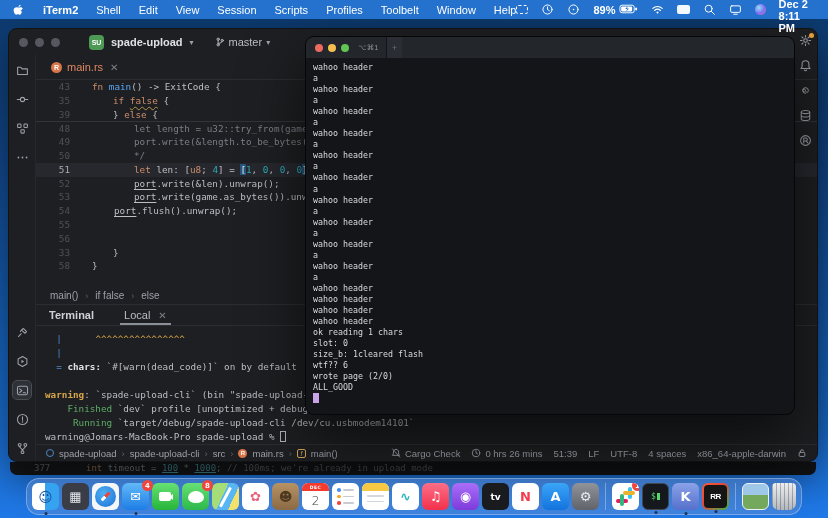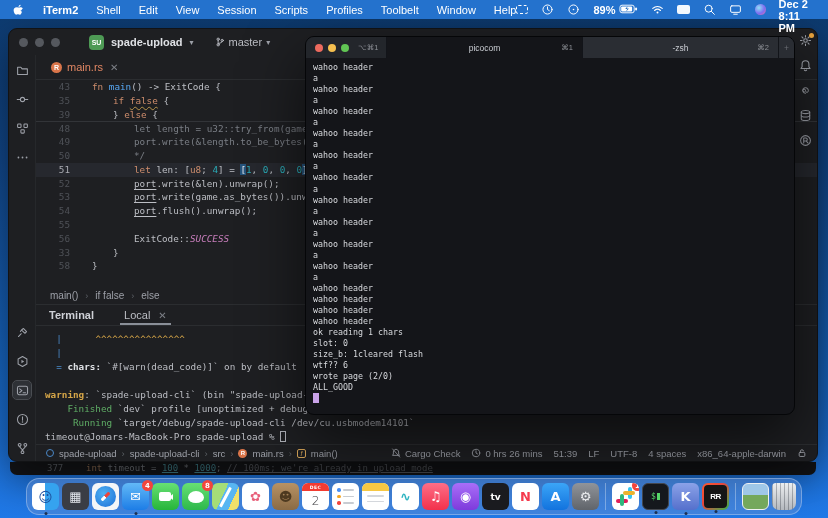--- a/index.html
+++ b/index.html
@@ -86,22 +86,22 @@
     font-weight:700; display:flex; align-items:center; justify-content:center; }
   .sb-mini-fn { width:9px; height:9px; border:1px solid #d5a458; border-radius:2px; color:#d5a458;
     font-size:6.5px; font-style:italic; display:flex; align-items:center; justify-content:center; }
   .sb-right { margin-left:auto; display:flex; align-items:center; gap:11px; }
   .sb-item { display:flex; align-items:center; gap:4px; }
 
   
   .behind { position:absolute; left:10px; top:462px; width:806px; height:13px; background:#141518;
     z-index:5; font-family:"DejaVu Sans Mono",monospace; font-size:9px; line-height:13px;
     display:flex; white-space:pre; border-radius:0 0 7px 7px; overflow:hidden; }
-  .behind .bno { width:76px; flex:none; padding-left:37px; color:#5c6066; }
-  .bg-bkw { color:#8a6a50; } .bg-bdef { color:#6f7378;margin-top:48px; } .bg-bnum { color:#3f7f8a;text-decoration:underline; } .bg-bcmt { color:#55585e;text-decoration:underline; }
+  .behind .bno { width:76px; flex:none; padding-left:24px; color:#5c6066; }
+  .bg-bkw { color:#8a6a50; } .bg-bdef { color:#6f7378;margin-top:48px; } .bg-bnum { color:#3f7f8a;text-decoration:underline; } .bg-bcmt { color:#55585e; }
 
   
   .iterm { position:absolute; left:305px; top:36px; width:490px; height:379px; background:#141519;
     border:1px solid #050608; border-radius:9px; box-shadow:0 24px 60px rgba(0,0,0,.6);
     z-index:20; overflow:hidden; display:flex; flex-direction:column; }
   .it-tabbar { height:21px; flex:none; display:flex; background:#23262b; font-size:8.5px; color:#c9ccd2; }
   .it-left { width:80px; flex:none; display:flex; align-items:center; gap:5px; padding:0 9px; }
   .it-dot { width:8px; height:8px; border-radius:50%; flex:none; }
   .it-short { color:#8e9197; font-size:7.5px; margin-left:4px; white-space:nowrap; }
   .it-tab { flex:1; position:relative; display:flex; align-items:center; justify-content:center;
@@ -336,23 +336,23 @@
       <div class="editor" id="editor">
           <div class="code-line"><span class="gutter">43</span><span class="codetxt" style="padding-left: 22px;"><span class="sg-kw">fn </span><span class="sg-fn">main</span><span class="sg-pl">() -&gt; ExitCode {</span></span></div>
           <div class="code-line"><span class="gutter">35</span><span class="codetxt" style="padding-left: 43px;"><span class="sg-kw">if </span><span class="sg-kwu">false</span><span class="sg-pl"> {</span></span></div>
           <div class="code-line"><span class="gutter">39</span><span class="codetxt" style="padding-left: 43px;"><span class="sg-pl">} </span><span class="sg-kw">else</span><span class="sg-pl"> {</span></span></div>
           <div class="code-line sep"><span class="gutter">48</span><span class="codetxt" style="padding-left: 64px;"><span class="sg-cmt">let length = u32::try_from(game.len()).unwrap();</span></span></div>
           <div class="code-line"><span class="gutter">49</span><span class="codetxt" style="padding-left: 64px;"><span class="sg-cmt">port.write(&amp;length.to_be_bytes()).unwrap();</span></span></div>
           <div class="code-line"><span class="gutter">50</span><span class="codetxt" style="padding-left: 64px;"><span class="sg-cmt">*/</span></span></div>
           <div class="code-line cur"><span class="gutter cur">51</span><span class="codetxt" style="padding-left: 64px;"><span class="sg-kw">let </span><span class="sg-pl">len: [</span><span class="sg-kw">u8</span><span class="sg-pl">; </span><span class="sg-num">4</span><span class="sg-pl">] = </span><span class="sg-brkt">[</span><span class="sg-num">1</span><span class="sg-pl">, </span><span class="sg-num">0</span><span class="sg-pl">, </span><span class="sg-num">0</span><span class="sg-pl">, </span><span class="sg-num">0</span><span class="sg-brkt">]</span><span class="sg-pl">;</span></span></div>
           <div class="code-line"><span class="gutter">52</span><span class="codetxt" style="padding-left: 64px;"><span class="sg-var">port</span><span class="sg-pl">.write(&amp;len).unwrap();</span></span></div>
           <div class="code-line"><span class="gutter">53</span><span class="codetxt" style="padding-left: 64px;"><span class="sg-var">port</span><span class="sg-pl">.write(game.as_bytes()).unwrap();</span></span></div>
-          <div class="code-line"><span class="gutter">54</span><span class="codetxt" style="padding-left: 64px;"><span class="sg-var">port</span><span class="sg-pl">.flush().unwrap();</span></span></div>
+          <div class="code-line"><span class="gutter">54</span><span class="codetxt" style="padding-left: 44px;"><span class="sg-var">port</span><span class="sg-pl">.flush().unwrap();</span></span></div>
           <div class="code-line"><span class="gutter">55</span><span class="codetxt" style="padding-left: 22px;"></span></div>
-          <div class="code-line"><span class="gutter">56</span><span class="codetxt" style="padding-left: 64px;"><span class="sg-pl">ExitCode::</span><span class="sg-const">SUCCESS</span></span></div>
+          <div class="code-line"><span class="gutter">56</span></div>
           <div class="code-line"><span class="gutter">33</span><span class="codetxt" style="padding-left: 43px;"><span class="sg-pl">}</span></span></div>
           <div class="code-line"><span class="gutter">58</span><span class="codetxt" style="padding-left: 22px;"><span class="sg-pl">}</span></span></div>
         </div>
       <div class="crumbs" id="crumbs">
           <span>main()</span>
           <span class="crumb-sep">›</span>
           <span>if false</span>
           <span class="crumb-sep">›</span>
           <span>else</span>
         </div>
@@ -364,21 +364,21 @@
         </span>
       </div>
       <div class="termbody" id="ide-term">
           <div class="tline"><span class="tg-tblue">  |      </span><span class="tg-tyel">^^^^^^^^^^^^^^^^</span></div>
           <div class="tline"><span class="tg-tblue">  |</span></div>
           <div class="tline"><span class="tg-tblue">  = </span><span class="tg-tbold">chars:</span><span class="tg-tdef"> `#[warn(dead_code)]` on by default</span></div>
           <div class="tline"></div>
           <div class="tline"><span class="tg-tyelb">warning</span><span class="tg-tdef">: `spade-upload-cli` (bin "spade-upload-cli") generated 3 warnings</span></div>
           <div class="tline"><span class="tg-tgreen">    Finished</span><span class="tg-tdef"> `dev` profile [unoptimized + debuginfo] target(s) in 0.21s</span></div>
           <div class="tline"><span class="tg-tgreen">     Running</span><span class="tg-tdef"> `target/debug/spade-upload-cli /dev/cu.usbmodem14101`</span></div>
-          <div class="tline"><span class="tg-tdef">timeout@Jomars-MacBook-Pro spade-upload % </span><span class="cursor-hollow"></span></div>
+          <div class="tline"><span class="tg-tdef">warning@Jomars-MacBook-Pro spade-upload % </span><span class="cursor-hollow"></span></div>
         </div>
       <div class="statusbar" id="statusbar">
           <span class="sb-ring"></span>
           <span>spade-upload</span>
           <span class="sb-sep">›</span>
           <span>spade-upload-cli</span>
           <span class="sb-sep">›</span>
           <span>src</span>
           <span class="sb-sep">›</span>
           <span class="sb-mini-rust">R</span>
@@ -473,30 +473,20 @@
 </div>
 
 <div class="iterm">
   <div class="it-tabbar">
     <div class="it-left">
       <span class="it-dot" style="background:#ec6a5e"></span>
       <span class="it-dot" style="background:#f5bf4f"></span>
       <span class="it-dot" style="background:#61c554"></span>
       <span class="it-short">⌥⌘1</span>
     </div>
-    <span id="iterm-tabs" style="display:flex;flex:1">
-        <div class="it-tab active">
-          <span>picocom</span>
-          <span class="sc">⌘1</span>
-        </div>
-        <div class="it-tab inactive">
-          <span>-zsh</span>
-          <span class="sc">⌘2</span>
-        </div>
-      </span>
     <div class="it-plus">+</div>
   </div>
   <div class="it-body" id="iterm-body">
       <div class="il">wahoo header</div>
       <div class="il">a</div>
       <div class="il">wahoo header</div>
       <div class="il">a</div>
       <div class="il">wahoo header</div>
       <div class="il">a</div>
       <div class="il">wahoo header</div>

